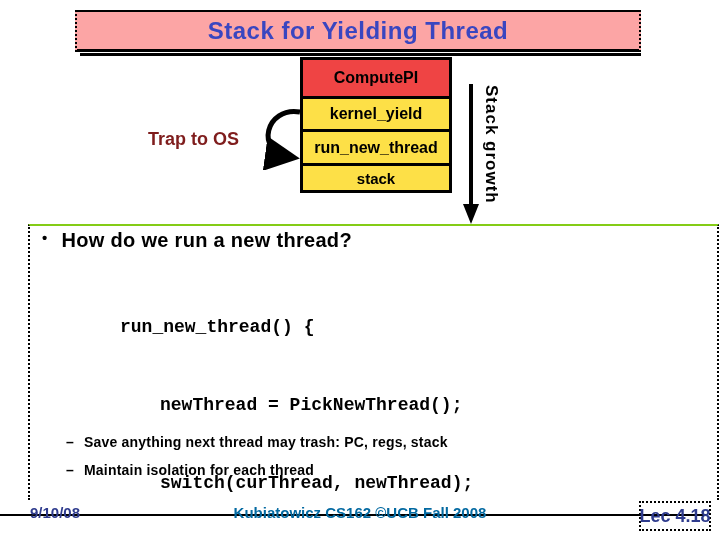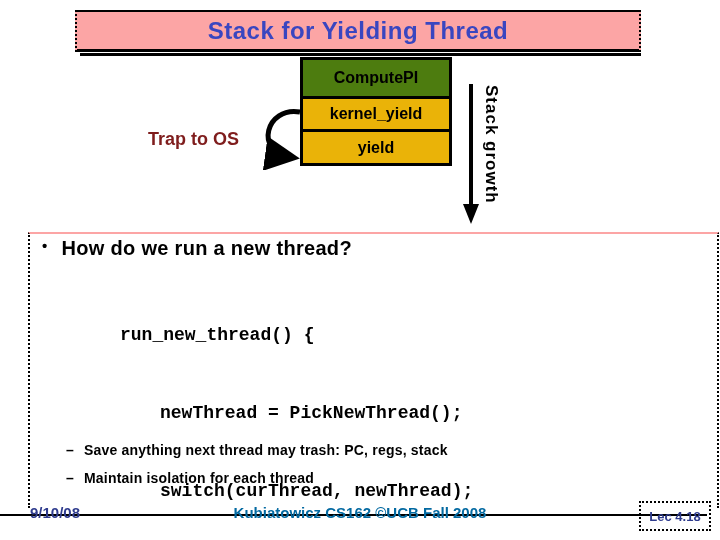--- a/index.html
+++ b/index.html
@@ -27,22 +27,22 @@
 
   
   .stack {
     position:absolute; left:300px; top:57px; width:152px;
   }
   .frame {
     border:3px solid #000; margin-top:-3px;
     display:flex; align-items:center; justify-content:center;
     font-weight:bold; color:#000; white-space:nowrap;
   }
-  .frame.user   { background:#4d7c0f; }
-  .frame.kernel { background:#eab308; }
+  .frame.user   { background:#ef4444; }
+  .frame.kernel { background:#fde047; }
   .frame:nth-child(1) { height:36px; margin-top:0; font-size:16px; }
   .frame:nth-child(2) { height:30px; font-size:16px; }
   .frame:nth-child(3) { height:31px; font-size:16px; }
   .frame:nth-child(4) { height:24px; font-size:15px; }
   .frame:nth-child(5) { height:29px; font-size:16px; }
 
   .trap-label {
     position:absolute; left:148px; top:129px;
     font-size:18px; font-weight:bold; color:#7f1d1d; white-space:nowrap;
   }
@@ -52,22 +52,22 @@
 
   .growth-label {
     position:absolute; left:481px; top:85px; height:140px;
     writing-mode:vertical-rl; text-orientation:mixed;
     font-size:17px; font-weight:bold; color:#000; letter-spacing:1px;
     white-space:nowrap;
   }
 
   
   .content-box {
-    position:absolute; left:28px; top:232px; width:687px; height:274px;
-    border-top:2px solid #fca5a5;
+    position:absolute; left:28px; top:224px; width:687px; height:274px;
+    border-top:2px solid #84cc16;
     border-left:2px dotted #000; border-right:2px dotted #000;
   }
   .bullet-row { position:absolute; white-space:nowrap; font-weight:bold; color:#000; }
   .bullet-dot { display:inline-block; font-size:15px; vertical-align:4px; margin-right:14px; }
   .b1 { left:12px; top:3px;  font-size:20px; letter-spacing:0.3px; }
   .b2 { left:12px; top:176px; font-size:20px; letter-spacing:0.3px; }
 
   .code {
     position:absolute; left:90px; top:36px;
     font-family:"Liberation Mono","DejaVu Sans Mono",monospace;
@@ -93,35 +93,36 @@
     color:#2F3C8E; font-size:15px; font-weight:bold; white-space:nowrap;
   }
   .footer-center {
     position:absolute; left:0px; top:504px; width:720px; text-align:center;
     color:#0369a1; font-size:15px; font-weight:bold; white-space:nowrap;
   }
   .lec-box {
     position:absolute; left:639px; top:501px; width:68px; height:26px;
     border:2px dotted #000; background:transparent;
     display:flex; align-items:center; justify-content:center;
-    color:#2F3C8E; font-size:13px; font-weight:bold; white-space:nowrap;
+    color:#2F3C8E; font-size:18px; font-weight:bold; white-space:nowrap;
   }
 </style>
 </head>
 <body>
 
 <div class="title-box">
   <span class="title-text">Stack for Yielding Thread</span>
 </div>
 <div class="title-shadow"></div>
 
 <div class="stack">
   <div class="frame user">ComputePI</div>
   <div class="frame kernel">kernel_yield</div>
-  <div class="frame kernel">yield</div>
+  <div class="frame kernel">run_new_thread</div>
+  <div class="frame kernel">stack</div>
 </div>
 
 <div class="trap-label">Trap to OS</div>
 
 <svg class="trap-arrow-svg" width="62" height="72" viewBox="0 0 62 72">
   <defs>
     <marker id="ah" markerWidth="8" markerHeight="8" refX="5" refY="3.5" orient="auto">
       <path d="M0,0 L7,3.5 L0,7 z" fill="#000"></path>
     </marker>
   </defs>

